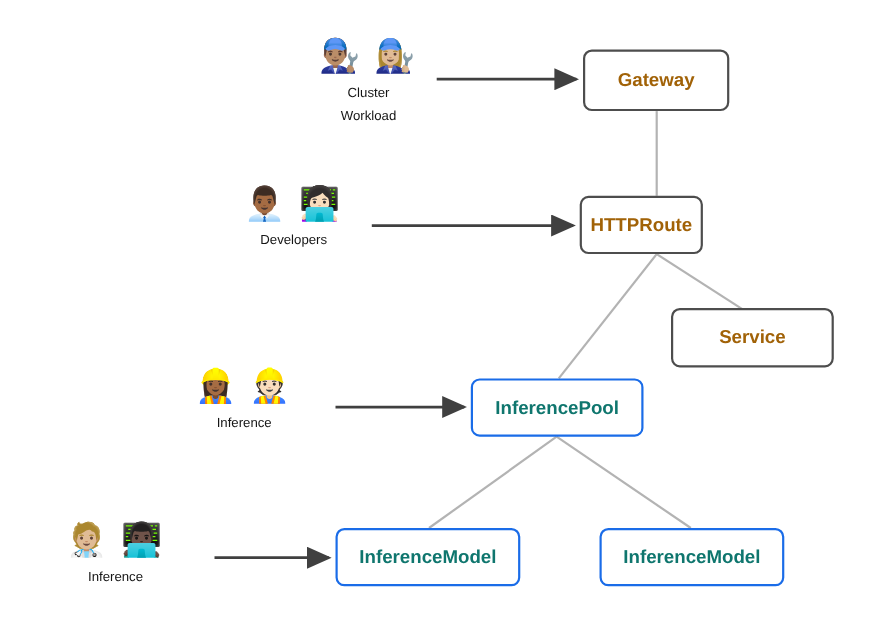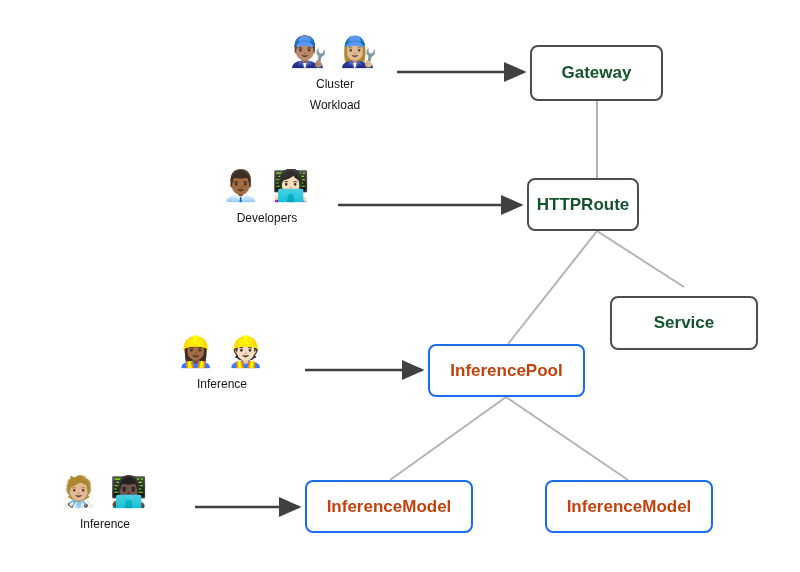--- a/index.html
+++ b/index.html
@@ -21,26 +21,26 @@
     position: absolute;
     z-index: 2;
     background: #ffffff;
     border: 2px solid #4d4d4d;
     border-radius: 8px;
     display: flex;
     align-items: center;
     justify-content: center;
     font-size: 17px;
     font-weight: 700;
-    color: #14532d;
+    color: #a16207;
     box-sizing: border-box;
   }
   .node.blue {
     border-color: #1a6ce8;
-    color: #c2410c;
+    color: #0f766e;
   }
   .actor {
     position: absolute;
     z-index: 2;
     text-align: center;
     color: #151515;
   }
   .actor .emojis {
     font-size: 30px;
     line-height: 44px;
@@ -48,21 +48,21 @@
     white-space: nowrap;
   }
   .actor .label-line {
     font-size: 12px;
     line-height: 21px;
     white-space: nowrap;
   }
   
   #node-gateway        { left: 530px; top: 45px;  width: 133px; height: 56px; }
   #node-httproute      { left: 527px; top: 178px; width: 112px; height: 53px; }
-  #node-service        { left: 610px; top: 296px; width: 148px; height: 54px; }
+  #node-service        { left: 610px; top: 280px; width: 148px; height: 54px; }
   #node-inferencepool  { left: 428px; top: 344px; width: 157px; height: 53px; }
   #node-inferencemodel-1 { left: 305px; top: 480px; width: 168px; height: 53px; }
   #node-inferencemodel-2 { left: 545px; top: 480px; width: 168px; height: 53px; }
   
   #actor-cluster-operators        { left: 235px; top: 30px;  width: 200px; }
   #actor-application-developers   { left: 167px; top: 164px; width: 200px; }
   #actor-inference-platform-owners{ left: 122px; top: 330px; width: 200px; }
   #actor-inference-workload-owners{ left: 5px;   top: 470px; width: 200px; }
 </style>
 </head>

